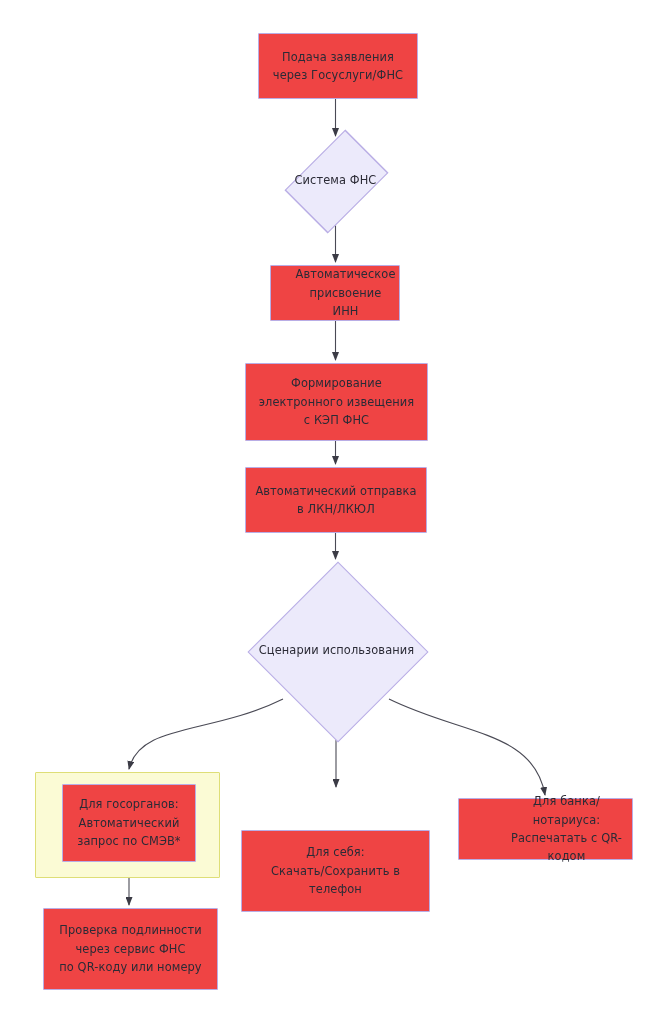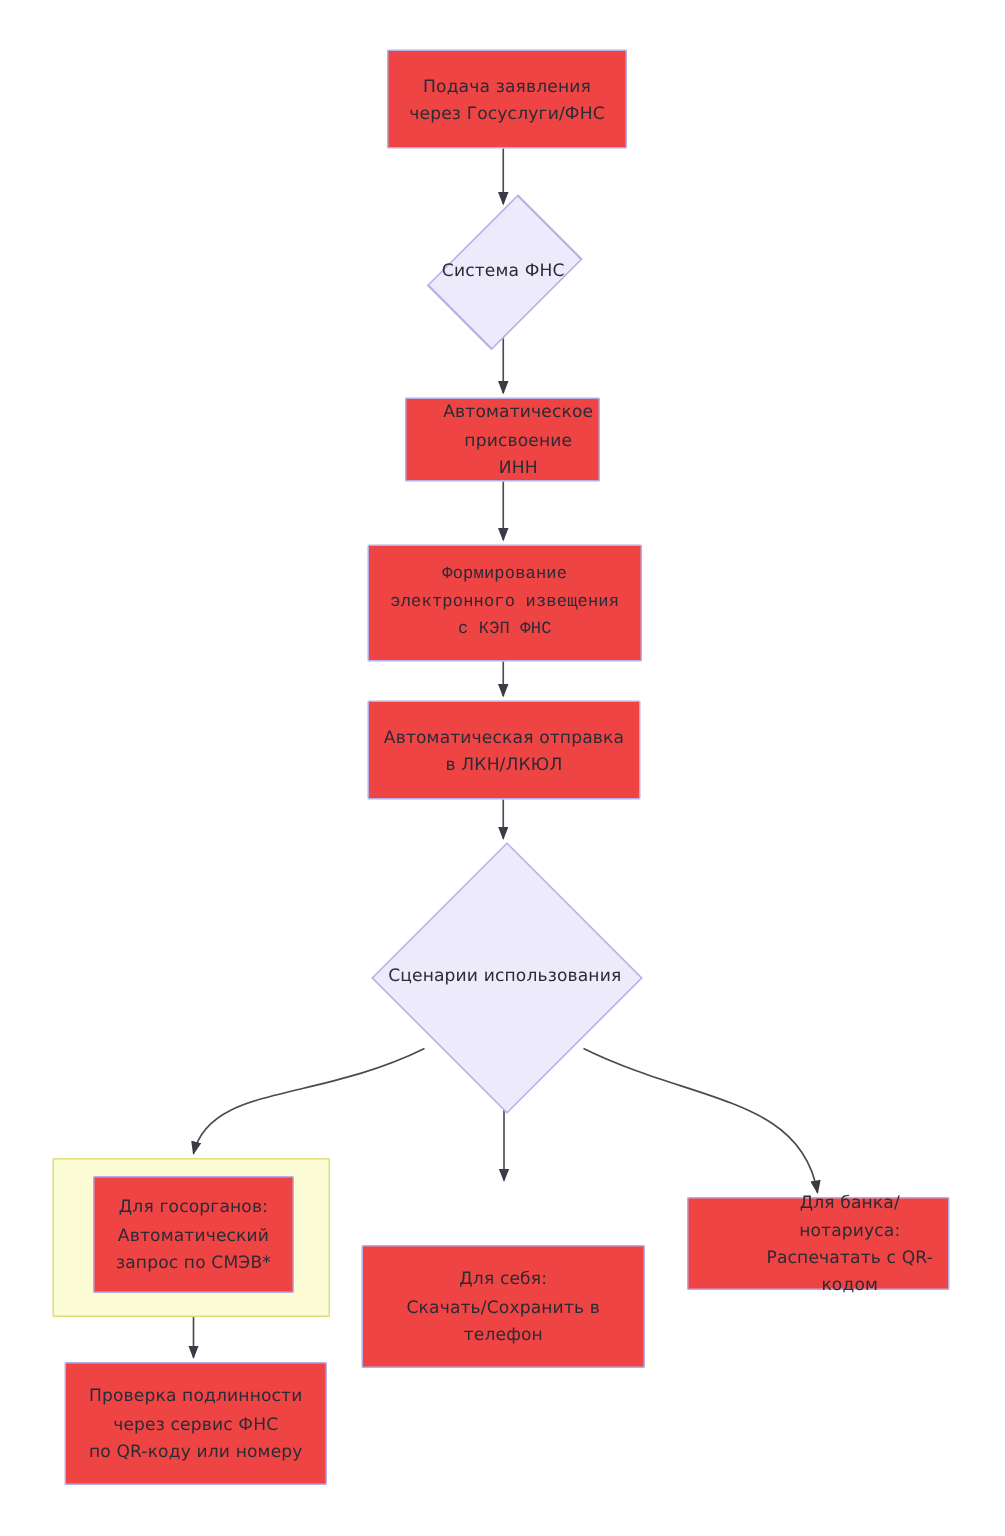--- a/index.html
+++ b/index.html
@@ -71,21 +71,21 @@
     box-sizing: border-box;
     background: #FBFBD5;
     border: 1px solid #DEDE77;
     border-radius: 1px;
     z-index: 1;
   }
   
   #node-submit      { left: 258px; top: 33px;  width: 160px; height: 66px; }
   #node-fns-system  { left: 280px; top: 139px; width: 111px; height: 83px; }
   #node-inn         { left: 270px; top: 265px; width: 130px; height: 56px; padding-left: 21px; }
-  #node-notice      { left: 245px; top: 363px; width: 183px; height: 78px; font-family: Liberation Mono, monospace; }
+  #node-notice      { left: 245px; top: 363px; width: 183px; height: 78px; }
   #node-send        { left: 245px; top: 467px; width: 182px; height: 66px; }
   #node-scenarios   { left: 241px; top: 562px; width: 191px; height: 177px; }
   #highlight-gov    { left: 35px;  top: 772px; width: 185px; height: 106px; }
   #node-gov         { left: 62px;  top: 784px; width: 134px; height: 78px; }
   #node-self        { left: 241px; top: 830px; width: 189px; height: 82px; }
   #node-bank        { left: 458px; top: 798px; width: 175px; height: 62px; padding-left: 42px; }
   #node-verify      { left: 43px;  top: 908px; width: 175px; height: 82px; }
 </style>
 </head>
 <body>
@@ -128,21 +128,21 @@
 присвоение ИНН</span>
   </div>
 
   <div class="node node-rect" id="node-notice">
     <span class="node-label">Формирование
 электронного извещения
 с КЭП ФНС</span>
   </div>
 
   <div class="node node-rect" id="node-send">
-    <span class="node-label">Автоматическая отправка
+    <span class="node-label">Автоматический отправка
 в ЛКН/ЛКЮЛ</span>
   </div>
 
   <div class="node node-diamond" id="node-scenarios">
     <span class="diamond-shape" style="width:126px;height:126px;margin-left:-63px;margin-top:-63px;transform:rotate(45deg) scale(1.0,1.0);"></span>
     <span class="node-label">Сценарии использования</span>
   </div>
 
   <div class="node node-rect" id="node-gov">
     <span class="node-label">Для госорганов:

